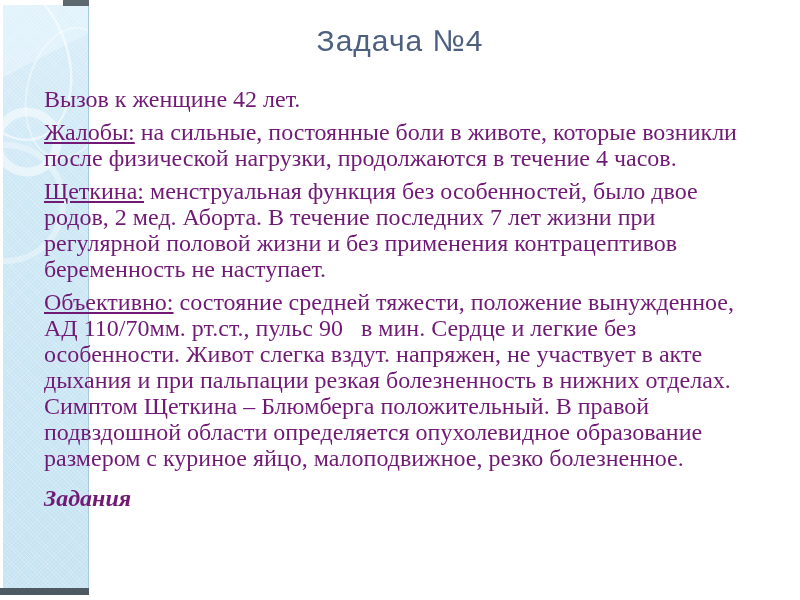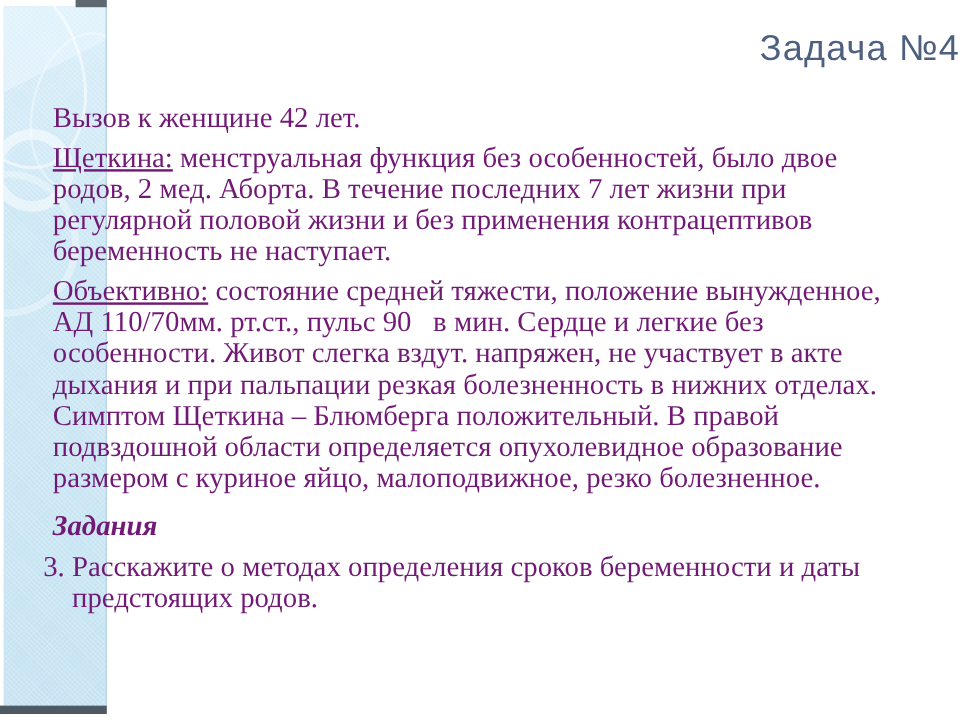--- a/index.html
+++ b/index.html
@@ -44,21 +44,21 @@
   .top-notch {
     position: absolute; left: 63px; top: 0;
     width: 26px; height: 6px;
     background: #5D686F;
   }
 
   .title {
     position: absolute; left: 0; top: 24px;
     width: 800px;
     margin: 0;
-    text-align: right;
+    text-align: center;
     font-family: "Liberation Sans", sans-serif;
     font-weight: 400;
     font-size: 30px;
     letter-spacing: 1px;
     color: #4D6080;
   }
 
   .content {
     position: absolute; left: 44px; top: 86px;
     width: 719px;
@@ -97,25 +97,25 @@
   </div>
   <div class="bottom-bar"></div>
   <div class="top-notch"></div>
 
   <h1 class="title">Задача №4</h1>
 
   <div class="content">
 
     <p class="para"><span>Вызов к женщине 42 лет.</span></p>
 
+    <p class="para"><span class="lead">Жалобы:</span><span> на сильные, постоянные боли в животе, которые возникли после физической нагрузки, продолжаются в течение 4 часов.</span></p>
 
     <p class="para"><span class="lead">Щеткина:</span><span> менструальная функция без особенностей, было двое родов, 2 мед. Аборта. В течение последних 7 лет жизни при регулярной половой жизни и без применения контрацептивов&nbsp; беременность не наступает.</span></p>
 
     <p class="para"><span class="lead">Объективно:</span><span> состояние средней тяжести, положение вынужденное, АД 110/70мм. рт.ст., пульс 90&nbsp;&nbsp; в мин. Сердце и легкие без особенности. Живот слегка вздут. напряжен, не участвует в акте дыхания и при пальпации резкая болезненность в нижних отделах. Симптом Щеткина – Блюмберга положительный. В правой подвздошной области определяется опухолевидное образование размером с куриное яйцо, малоподвижное, резко болезненное.</span></p>
 
     <p class="tasks-heading">Задания</p>
 
 
 
-    <p class="task"><span class="num">3.</span><span>Расскажите о методах определения сроков беременности и даты предстоящих родов.</span></p>
 
   </div>
 </div>
 
 </body></html>

